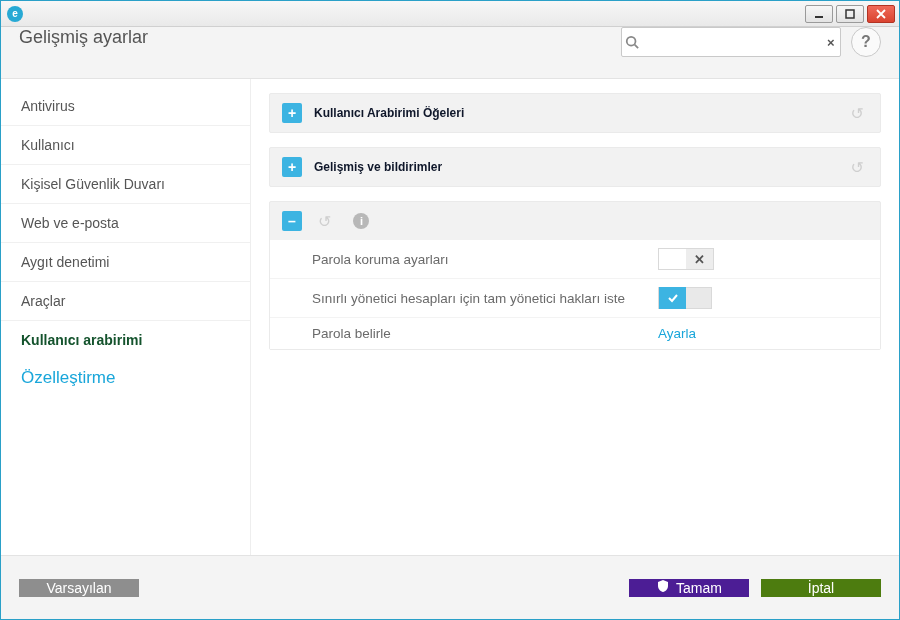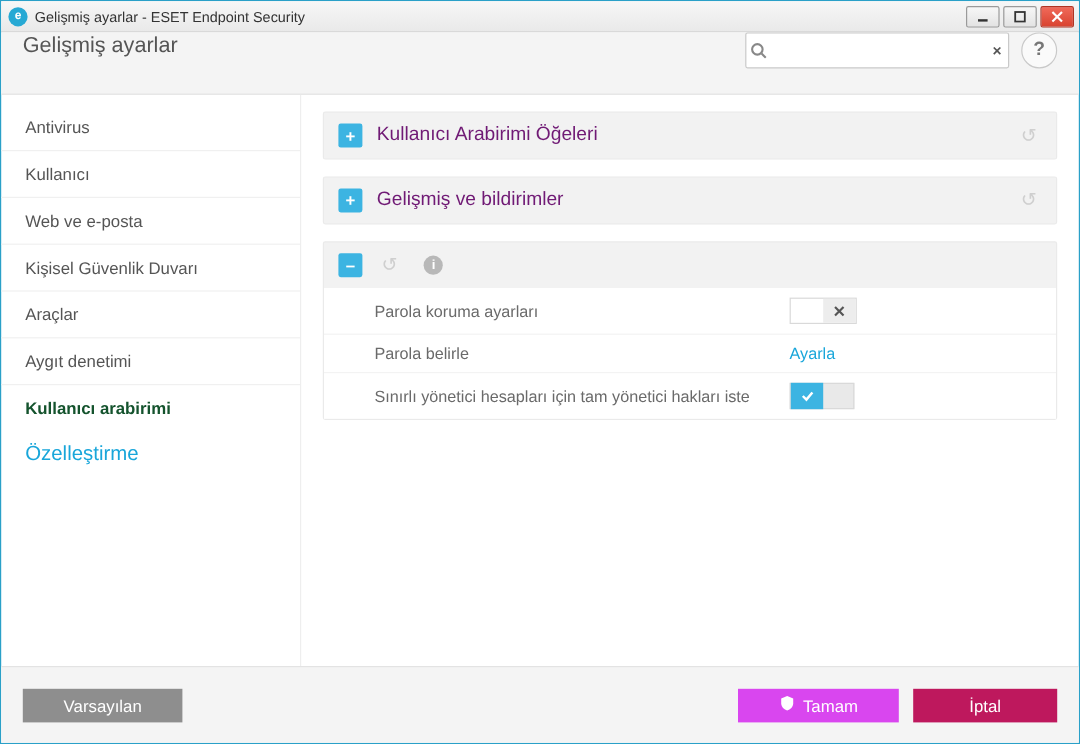--- a/index.html
+++ b/index.html
@@ -21,52 +21,51 @@
   .help-btn { width:30px; height:30px; border:1px solid #c9c9c9; border-radius:50%; margin-left:10px; display:flex; align-items:center; justify-content:center; color:#777; font-size:16px; font-weight:bold; background:#fafafa; cursor:default;}
   .body { flex:1; display:flex; min-height:0; }
   .sidebar { width:250px; border-right:1px solid #eee; padding:8px 0 8px 0; display:flex; flex-direction:column;}
   .side-item { padding:11px 20px; font-size:14px; color:#555; border-bottom:1px solid #f0f0f0; cursor:default;}
   .side-item.active { color:#14532d; font-weight:600; border-bottom:none;}
   .side-sub { padding:9px 20px 9px 20px; font-size:17px; color:#19a6da; cursor:default;}
   .content { flex:1; padding:14px 18px 0 18px; overflow:auto;}
   .section { background:#f2f2f2; border:1px solid #eaeaea; border-radius:2px; margin-bottom:14px;}
   .sec-head { display:flex; align-items:center; padding:9px 12px; gap:12px;}
   .sec-head .exp { width:20px; height:20px; background:#3cb4e2; border-radius:2px; display:flex; align-items:center; justify-content:center; color:#fff; font-weight:bold; font-size:14px; cursor:default;}
-  .sec-head .sec-title { flex:1; font-weight:400; color:#701a75; font-size:16px;}
+  .sec-head .sec-title { flex:1; font-weight:700; color:#0f172a; font-size:12px;}
   .sec-head .reset-ico { color:#cfcfcf; font-size:16px; padding:0 4px; cursor:default;}
   .sec-head .info-ico { width:16px;height:16px;border-radius:50%;background:#b8b8b8;color:#fff;display:flex;align-items:center;justify-content:center;font-size:11px;font-weight:bold;margin-left:6px; cursor:default;}
   .sec-body { background:#fff;}
   .row { display:flex; align-items:center; padding:8px 12px 8px 42px; border-top:1px solid #f3f3f3;}
   .row:first-child { border-top:none;}
   .row .label { flex:1; color:#6a6a6a; font-size:13.5px;}
   .row .ctrl { width:210px; display:flex; align-items:center;}
   .xbox { display:flex; align-items:center; border:1px solid #d9d9d9; height:22px; width:56px; background:#fff;}
   .xbox .xslot { width:28px; height:100%; display:flex; align-items:center; justify-content:center;}
   .xbox .xslot.on { background:#ededed; color:#555; font-weight:bold;}
   .link { color:#19a6da; font-size:13.5px; cursor:default;}
   .toggle { width:54px; height:22px; background:#e9e9e9; border:1px solid #d9d9d9; position:relative; display:flex; align-items:center;}
   .toggle .knob { width:27px; height:22px; background:#3cb4e2; display:flex; align-items:center; justify-content:center; color:#fff;}
   .toggle .knob svg { width:12px; height:12px; }
   .footer { height:64px; background:#f4f4f4; border-top:1px solid #e3e3e3; display:flex; align-items:center; padding:0 18px; gap:12px;}
   .footer .spacer { flex:1;}
-  .btn { height:28px; min-width:120px; display:flex; align-items:center; justify-content:center; gap:6px; color:#fff; font-size:14px; cursor:default; padding:0 34px;}
+  .btn { height:18px; min-width:120px; display:flex; align-items:center; justify-content:center; gap:6px; color:#fff; font-size:14px; cursor:default; padding:0 2px;}
   .btn.default { background:#8e8e8e;}
-  .btn.primary { background:#d946ef;justify-content:space-between;}
-  .btn.cancel  { background:#be185d;}
+  .btn.primary { background:#4c1d95;}
+  .btn.cancel  { background:#4d7c0f;}
   .btn svg { width:14px; height:14px; fill:#fff; }
 </style>
 </head>
 <body>
 
 <div class="window">
 
   <div class="titlebar">
     <div class="title-text">
       <span class="logo-icon">e</span>
-      <span>Gelişmiş ayarlar - ESET Endpoint Security</span>
     </div>
     <div class="winbtns">
       <div class="winbtn">
         <svg viewBox="0 0 10 10">
             <rect x="1" y="7" width="8" height="2" fill="#333"></rect>
           </svg>
       </div>
       <div class="winbtn">
         <svg viewBox="0 0 10 10">
             <rect x="1" y="1" width="8" height="8" fill="none" stroke="#333" stroke-width="1.5"></rect>
@@ -93,24 +92,24 @@
       <span class="clear">×</span>
     </div>
     <div class="help-btn">?</div>
   </div>
 
   <div class="body">
 
     <div class="sidebar">
       <div class="side-item">Antivirus</div>
       <div class="side-item">Kullanıcı</div>
+      <div class="side-item">Kişisel Güvenlik Duvarı</div>
       <div class="side-item">Web ve e-posta</div>
-      <div class="side-item">Kişisel Güvenlik Duvarı</div>
+      <div class="side-item">Aygıt denetimi</div>
       <div class="side-item">Araçlar</div>
-      <div class="side-item">Aygıt denetimi</div>
       <div class="side-item active">Kullanıcı arabirimi</div>
       <div class="side-sub">Özelleştirme</div>
     </div>
 
     <div class="content">
 
       <div class="section">
         <div class="sec-head">
           <div class="exp">+</div>
           <div class="sec-title">Kullanıcı Arabirimi Öğeleri</div>
@@ -138,36 +137,36 @@
             <div class="label">Parola koruma ayarları</div>
             <div class="ctrl">
               <div class="xbox">
                 <div class="xslot"></div>
                 <div class="xslot on">✕</div>
               </div>
             </div>
           </div>
 
           <div class="row">
-            <div class="label">Parola belirle</div>
-            <div class="ctrl">
-              <span class="link">Ayarla</span>
-            </div>
-          </div>
-
-          <div class="row">
             <div class="label">Sınırlı yönetici hesapları için tam yönetici hakları iste</div>
             <div class="ctrl">
               <div class="toggle">
                 <div class="knob">
                   <svg viewBox="0 0 12 12">
                       <path d="M2 6 L5 9 L10 3" fill="none" stroke="#fff" stroke-width="2"></path>
                     </svg>
                 </div>
               </div>
+            </div>
+          </div>
+
+          <div class="row">
+            <div class="label">Parola belirle</div>
+            <div class="ctrl">
+              <span class="link">Ayarla</span>
             </div>
           </div>
 
         </div>
       </div>
 
     </div>
   </div>
 
   <div class="footer">

